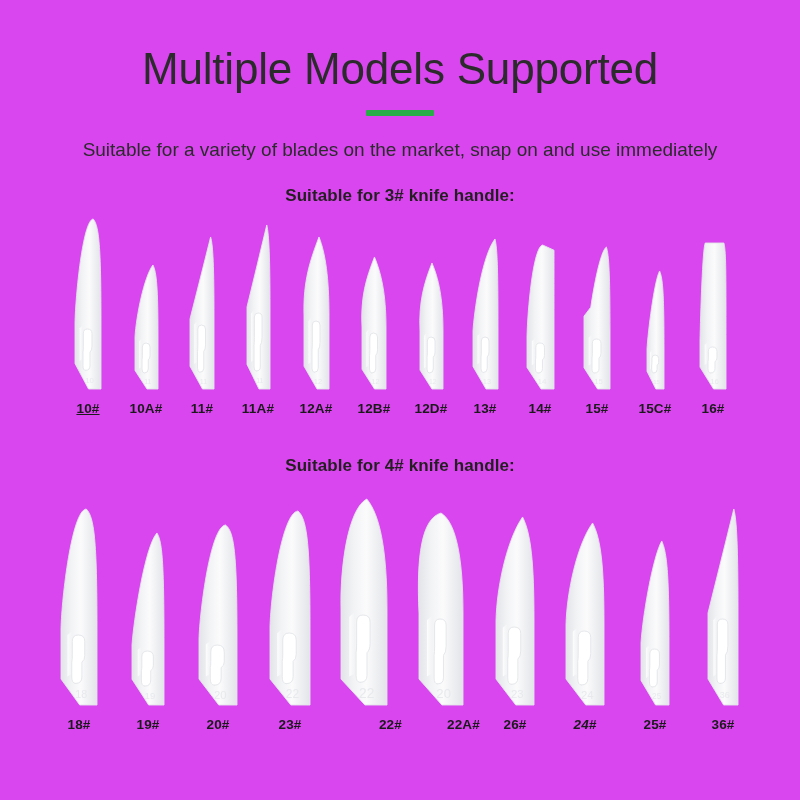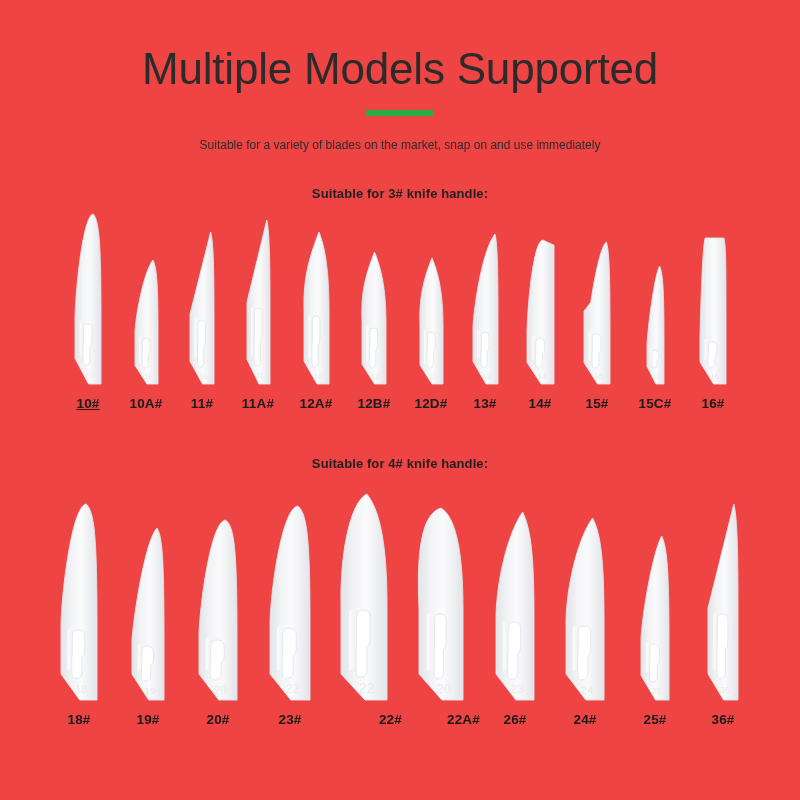--- a/index.html
+++ b/index.html
@@ -13,21 +13,21 @@
     height: 800px;
     overflow: hidden;
     font-family: "Liberation Sans", sans-serif;
     color: #231f20;
     -webkit-font-smoothing: antialiased;
   }
   .page {
     position: relative;
     width: 800px;
     height: 800px;
-    background: #ef4444;
+    background: #d946ef;
     box-sizing: border-box;
   }
 
   
   .header {
     padding-top: 46px;
     text-align: center;
   }
   .title {
     font-size: 44px;
@@ -38,39 +38,39 @@
     margin: 0;
   }
   .accent-bar {
     width: 68px;
     height: 6px;
     background: #27ae47;
     margin: 18px auto 0;
     border-radius: 1px;
   }
   .subtitle {
-    font-size: 12px;
+    font-size: 19px;
     font-weight: 400;
     color: #2b2b2b;
     margin: 22px 0 0;
     line-height: 1.3;
   }
 
   
   .section {
     position: absolute;
     left: 0;
     width: 800px;
   }
   .section-1 { top: 186px; }
   .section-2 { top: 456px; }
 
   .section-heading {
     text-align: center;
-    font-size: 13px;
+    font-size: 17px;
     font-weight: bold;
     color: #231f20;
     margin: 0;
     letter-spacing: 0.1px;
   }
 
   .blade-strip {
     position: relative;
     width: 800px;
     margin-top: 10px;
@@ -791,20 +791,20 @@
           </div>
         </div>
       <div class="label-row">
           <div class="blade-label" style="width: 70px;">18#</div>
           <div class="blade-label" style="width: 68px;">19#</div>
           <div class="blade-label" style="width: 72px;">20#</div>
           <div class="blade-label" style="width: 72px;">23#</div>
           <div class="blade-label" style="width: 76px; text-align: right;">22#</div>
           <div class="blade-label" style="width: 78px; text-align: right;">22A#</div>
           <div class="blade-label" style="width: 70px;">26#</div>
-          <div class="blade-label" style="width: 70px;">24#</div>
+          <div class="blade-label" style="width: 70px; font-style: italic;">24#</div>
           <div class="blade-label" style="width: 70px;">25#</div>
           <div class="blade-label" style="width: 66px;">36#</div>
         </div>
     </div>
   </div>
 
 </div>
 
 </body></html>

